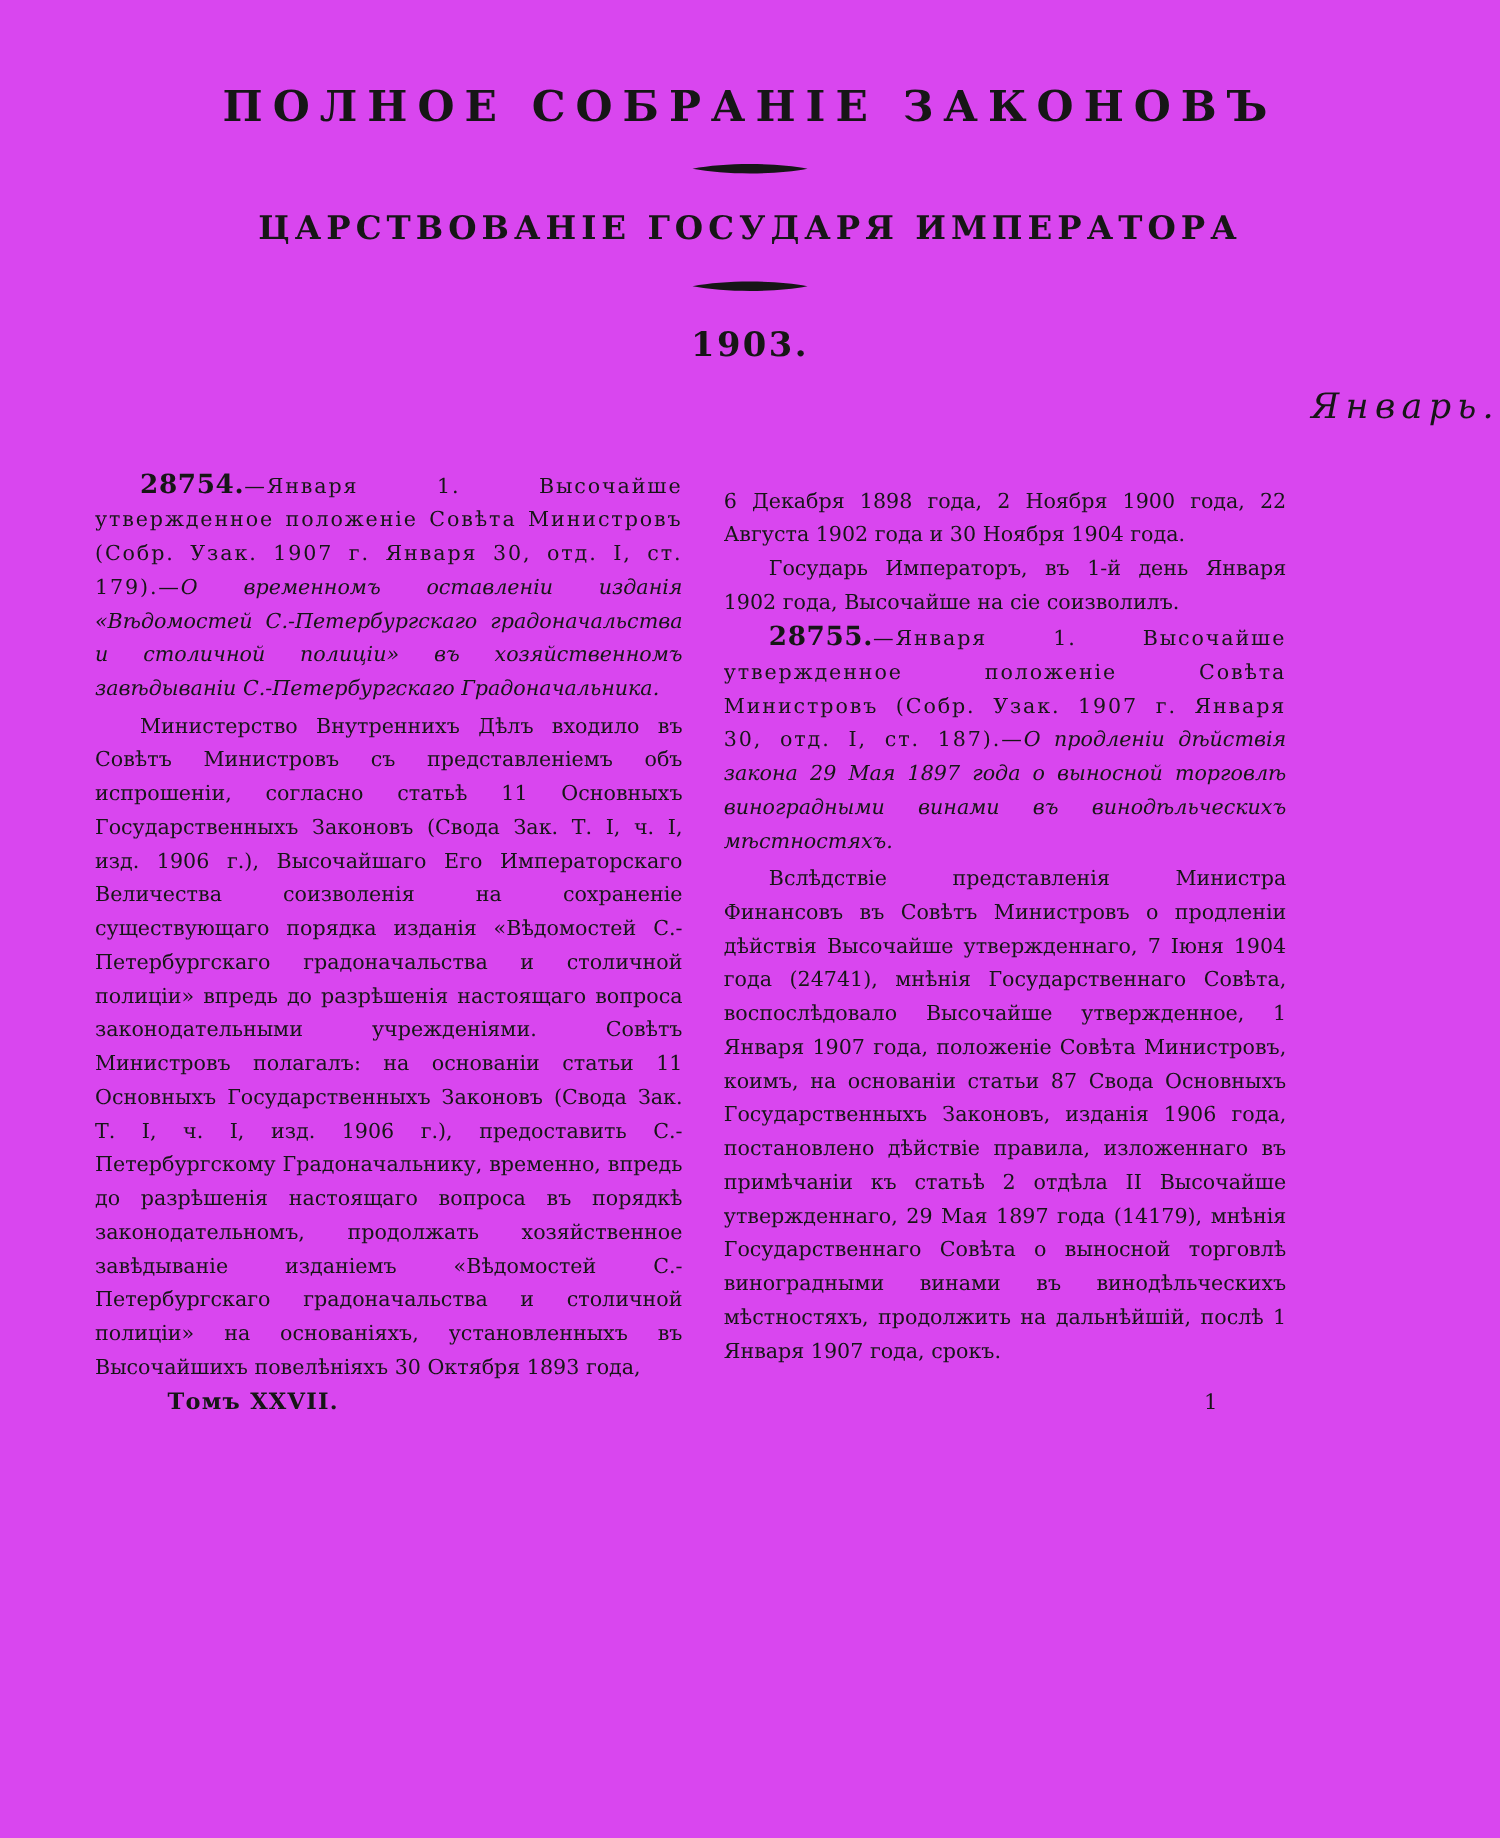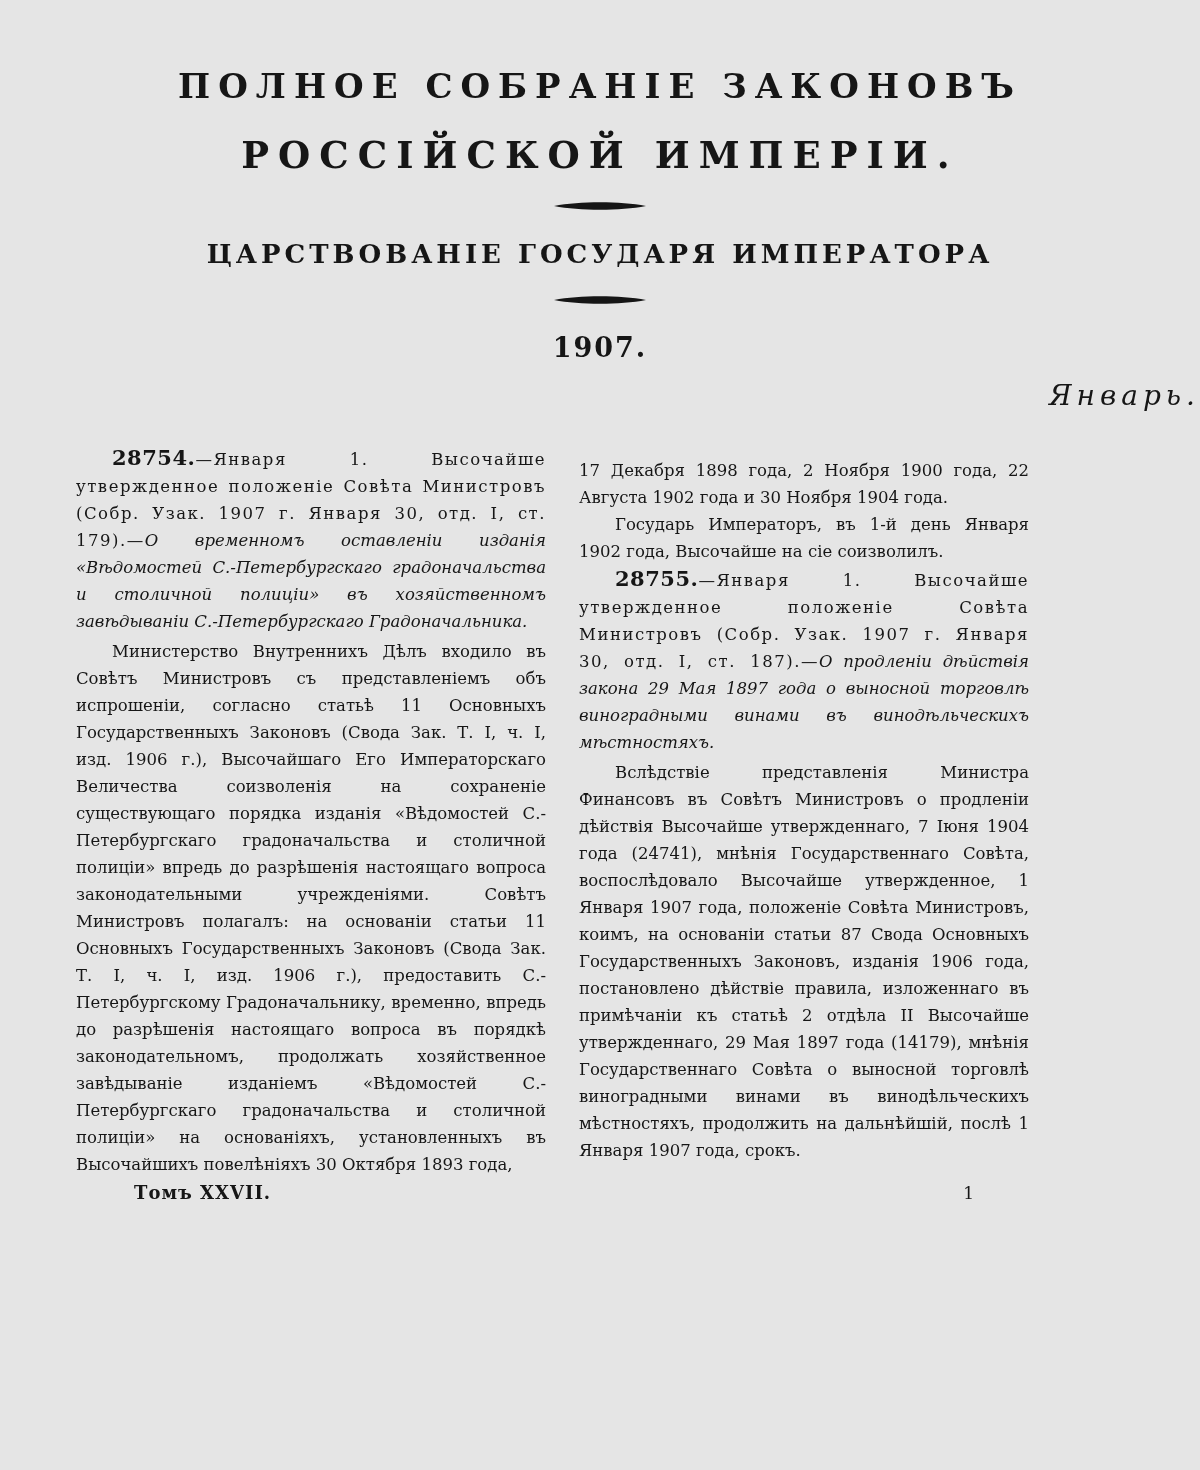--- a/index.html
+++ b/index.html
@@ -4,21 +4,21 @@
 <style>
   html, body {
     margin: 0;
     padding: 0;
     background: #ffffff;
   }
   .page {
     position: relative;
     width: 1200px;
     height: 1470px;
-    background: #e5e5e5;
+    background: #d946ef;
     color: #161616;
     font-family: "DejaVu Serif", "Liberation Serif", serif;
     overflow: hidden;
   }
 
   
   .masthead { text-align: center; padding-top: 68px; }
   .t1 {
     font-size: 34px;
     font-weight: 700;
@@ -128,47 +128,46 @@
     font-size: 17px;
   }
 </style>
 </head>
 <body>
 
 <div class="page">
 
   <header class="masthead">
     <div class="t1">ПОЛНОЕ СОБРАНІЕ ЗАКОНОВЪ</div>
-    <div class="t2">РОССІЙСКОЙ ИМПЕРІИ.</div>
     <div class="ornament">
       <svg width="96" height="16" viewBox="0 0 96 16" aria-hidden="true">
         <path d="M2 8 C 28 3, 68 3, 94 8 C 68 13, 28 13, 2 8 Z" fill="#161616"></path>
       </svg>
     </div>
     <div class="t3">ЦАРСТВОВАНІЕ ГОСУДАРЯ ИМПЕРАТОРА</div>
     <div class="ornament">
       <svg width="96" height="16" viewBox="0 0 96 16" aria-hidden="true">
         <path d="M2 8 C 28 3, 68 3, 94 8 C 68 13, 28 13, 2 8 Z" fill="#161616"></path>
       </svg>
     </div>
-    <div class="year">1907.</div>
+    <div class="year">1903.</div>
     <div class="month">Январь.</div>
   </header>
 
   <main class="columns">
 
     <section class="col-left">
       <p class="txt indent"><span class="enum">28754.</span><span class="spaced">—Января 1. Высочайше утвержденное положеніе Совѣта Министровъ (Собр. Узак. 1907 г. Января 30, отд. I, ст. 179).—</span><span class="ital">О временномъ оставленіи изданія «Вѣдомостей С.-Петербургскаго градоначальства и столичной полиціи» въ хозяйственномъ завѣдываніи С.-Петербургскаго Градоначальника.</span></p>
       <p class="txt indent body-follow">Министерство Внутреннихъ Дѣлъ входило въ Совѣтъ Министровъ съ представленіемъ объ испрошеніи, согласно статьѣ 11 Основныхъ Государственныхъ Законовъ (Свода Зак. Т. I, ч. I, изд. 1906 г.), Высочайшаго Его Императорскаго Величества соизволенія на сохраненіе существующаго порядка изданія «Вѣдомостей С.-Петербургскаго градоначальства и столичной полиціи» впредь до разрѣшенія настоящаго вопроса законодательными учрежденіями. Совѣтъ Министровъ полагалъ: на основаніи статьи 11 Основныхъ Государственныхъ Законовъ (Свода Зак. Т. I, ч. I, изд. 1906 г.), предоставить С.-Петербургскому Градоначальнику, временно, впредь до разрѣшенія настоящаго вопроса въ порядкѣ законодательномъ, продолжать хозяйственное завѣдываніе изданіемъ «Вѣдомостей С.-Петербургскаго градоначальства и столичной полиціи» на основаніяхъ, установленныхъ въ Высочайшихъ повелѣніяхъ 30 Октября 1893 года,</p>
     </section>
 
     <div class="rule"></div>
 
     <section class="col-right">
-      <p class="txt">17 Декабря 1898 года, 2 Ноября 1900 года, 22 Августа 1902 года и 30 Ноября 1904 года.</p>
+      <p class="txt">6 Декабря 1898 года, 2 Ноября 1900 года, 22 Августа 1902 года и 30 Ноября 1904 года.</p>
       <p class="txt indent">Государь Императоръ, въ 1-й день Января 1902 года, Высочайше на сіе соизволилъ.</p>
       <p class="txt indent gap-top"><span class="enum">28755.</span><span class="spaced">—Января 1. Высочайше утвержденное положеніе Совѣта Министровъ (Собр. Узак. 1907 г. Января 30, отд. I, ст. 187).—</span><span class="ital">О продленіи дѣйствія закона 29 Мая 1897 года о выносной торговлѣ виноградными винами въ винодѣльческихъ мѣстностяхъ.</span></p>
       <p class="txt indent body-follow">Вслѣдствіе представленія Министра Финансовъ въ Совѣтъ Министровъ о продленіи дѣйствія Высочайше утвержденнаго, 7 Іюня 1904 года (24741), мнѣнія Государственнаго Совѣта, воспослѣдовало Высочайше утвержденное, 1 Января 1907 года, положеніе Совѣта Министровъ, коимъ, на основаніи статьи 87 Свода Основныхъ Государственныхъ Законовъ, изданія 1906 года, постановлено дѣйствіе правила, изложеннаго въ примѣчаніи къ статьѣ 2 отдѣла II Высочайше утвержденнаго, 29 Мая 1897 года (14179), мнѣнія Государственнаго Совѣта о выносной торговлѣ виноградными винами въ винодѣльческихъ мѣстностяхъ, продолжить на дальнѣйшій, послѣ 1 Января 1907 года, срокъ.</p>
     </section>
 
 
   </main>
 
   <footer class="pagefoot">
     <span class="volume">Томъ XXVII.</span>

